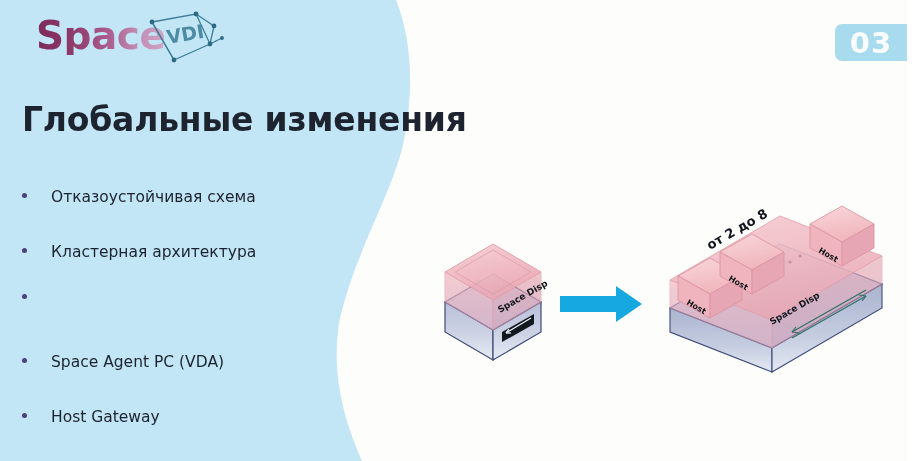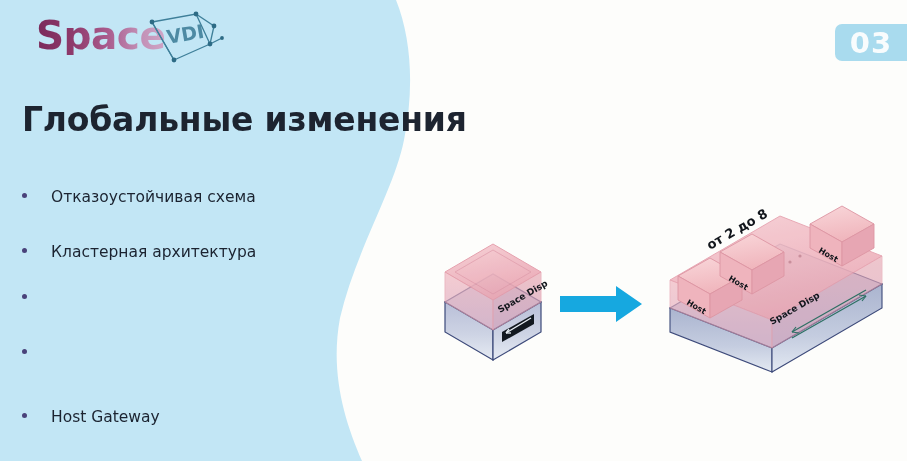--- a/index.html
+++ b/index.html
@@ -183,20 +183,21 @@
     </div>
     <div class="bullet-row">
       <span class="bullet-dot"></span>
       <span class="bullet-label">Кластерная архитектура</span>
     </div>
     <div class="bullet-row">
       <span class="bullet-dot"></span>
     </div>
     <div class="bullet-row">
       <span class="bullet-dot"></span>
+      <span class="bullet-label">Space Agent PC (VDA)</span>
     </div>
     <div class="bullet-row">
       <span class="bullet-dot"></span>
       <span class="bullet-label">Host Gateway</span>
     </div>
   </div>
 
   <svg id="diagram" viewBox="0 0 500 200">
     <defs>
       <linearGradient id="gTopPink" x1="0" y1="0" x2="0.4" y2="1">

